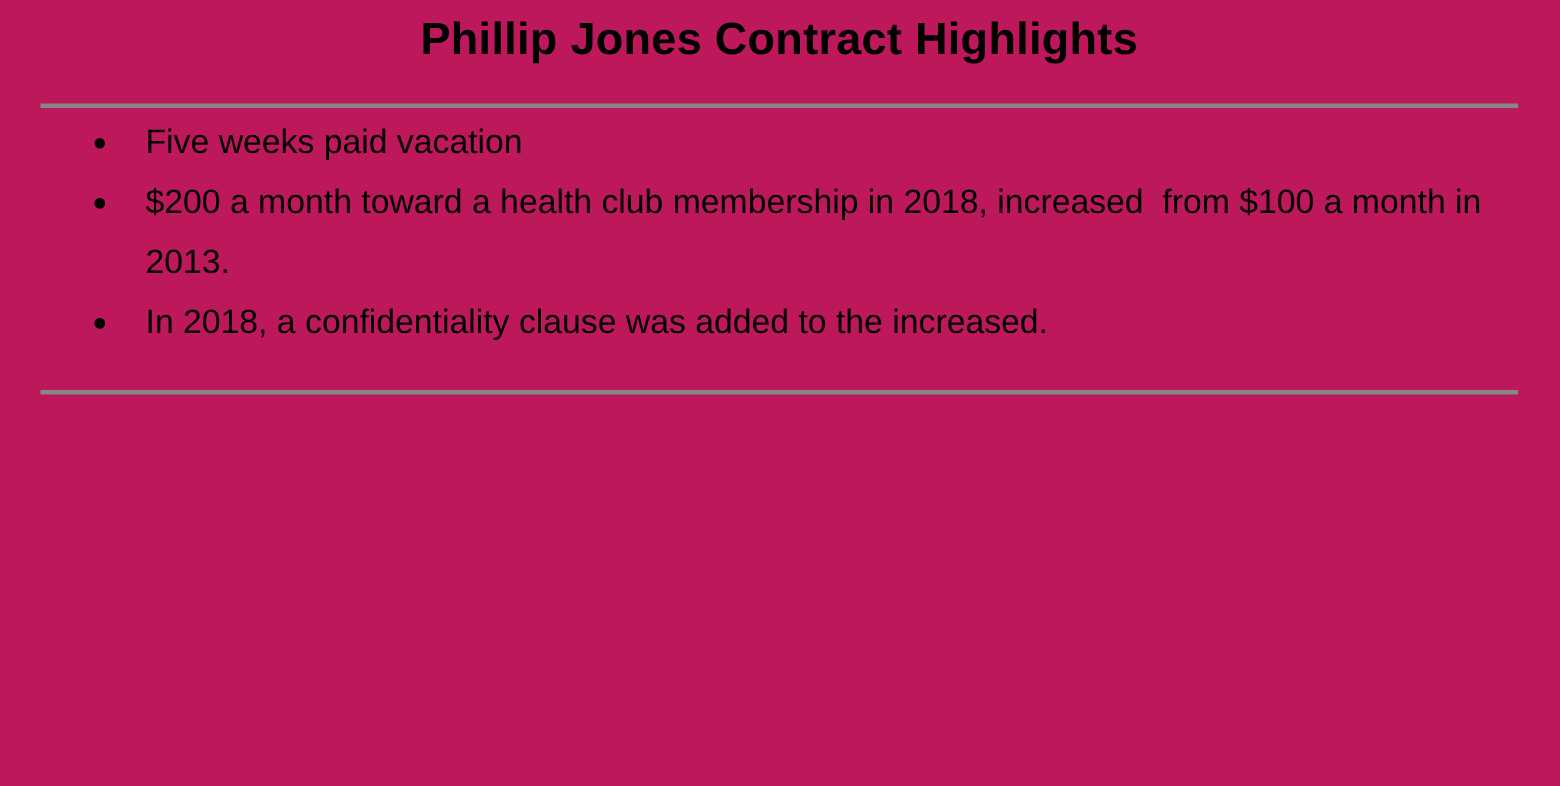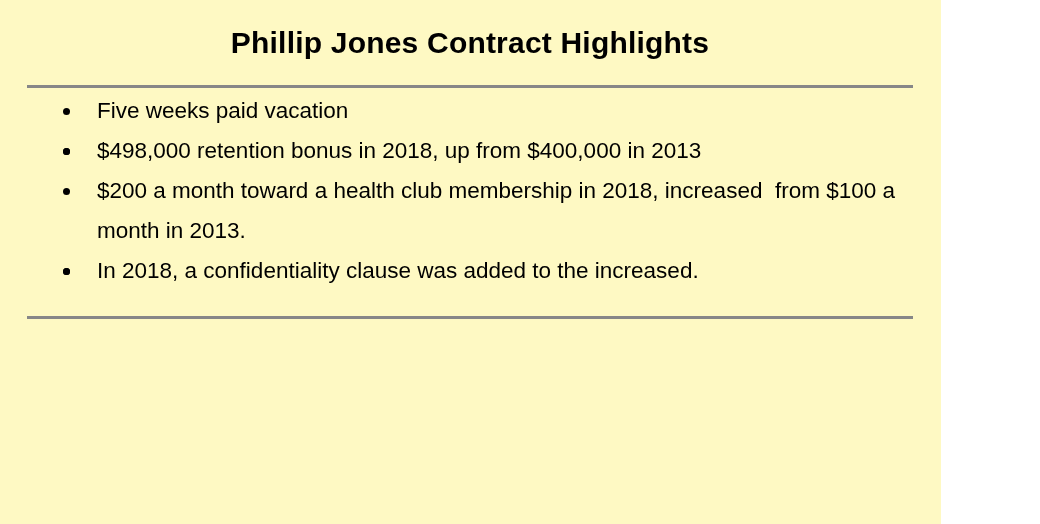--- a/index.html
+++ b/index.html
@@ -2,25 +2,25 @@
 <html><head>
 <meta charset="utf-8">
 <style>
   html, body {
     margin: 0;
     padding: 0;
     background: #ffffff;
   }
   .doc {
     position: relative;
-    width: 941px;
+    width: 1040px;
     height: 524px;
     box-sizing: border-box;
-    padding: 16px 28px 0 27px;
-    background: #fef9c3;
+    padding: 0 28px 0 27px;
+    background: #be185d;
     font-family: "Liberation Sans", "DejaVu Sans", sans-serif;
     color: #000000;
     overflow: hidden;
   }
   .title {
     margin: 0;
     padding-top: 9px;
     font-size: 30px;
     line-height: 36px;
     font-weight: bold;
@@ -63,19 +63,18 @@
 </style>
 </head>
 <body>
 
 <div class="doc">
   <h1 class="title">Phillip Jones Contract Highlights</h1>
   <hr class="rule rule-top">
   <ul class="highlights" id="highlights-list">
       <li><span class="marker"></span><span class="txt">Five weeks paid vacation</span></li>
       <li><span class="marker"></span></li>
-      <li><span class="marker"></span><span class="txt">$498,000 retention bonus in 2018, up from $400,000 in 2013</span></li>
       <li><span class="marker"></span><span class="txt">$200 a month toward a health club membership in 2018, increased  from $100 a month in 2013.</span></li>
       <li><span class="marker"></span></li>
       <li><span class="marker"></span><span class="txt">In 2018, a confidentiality clause was added to the increased.</span></li>
     </ul>
   <hr class="rule rule-bottom">
 </div>
 
 </body></html>

